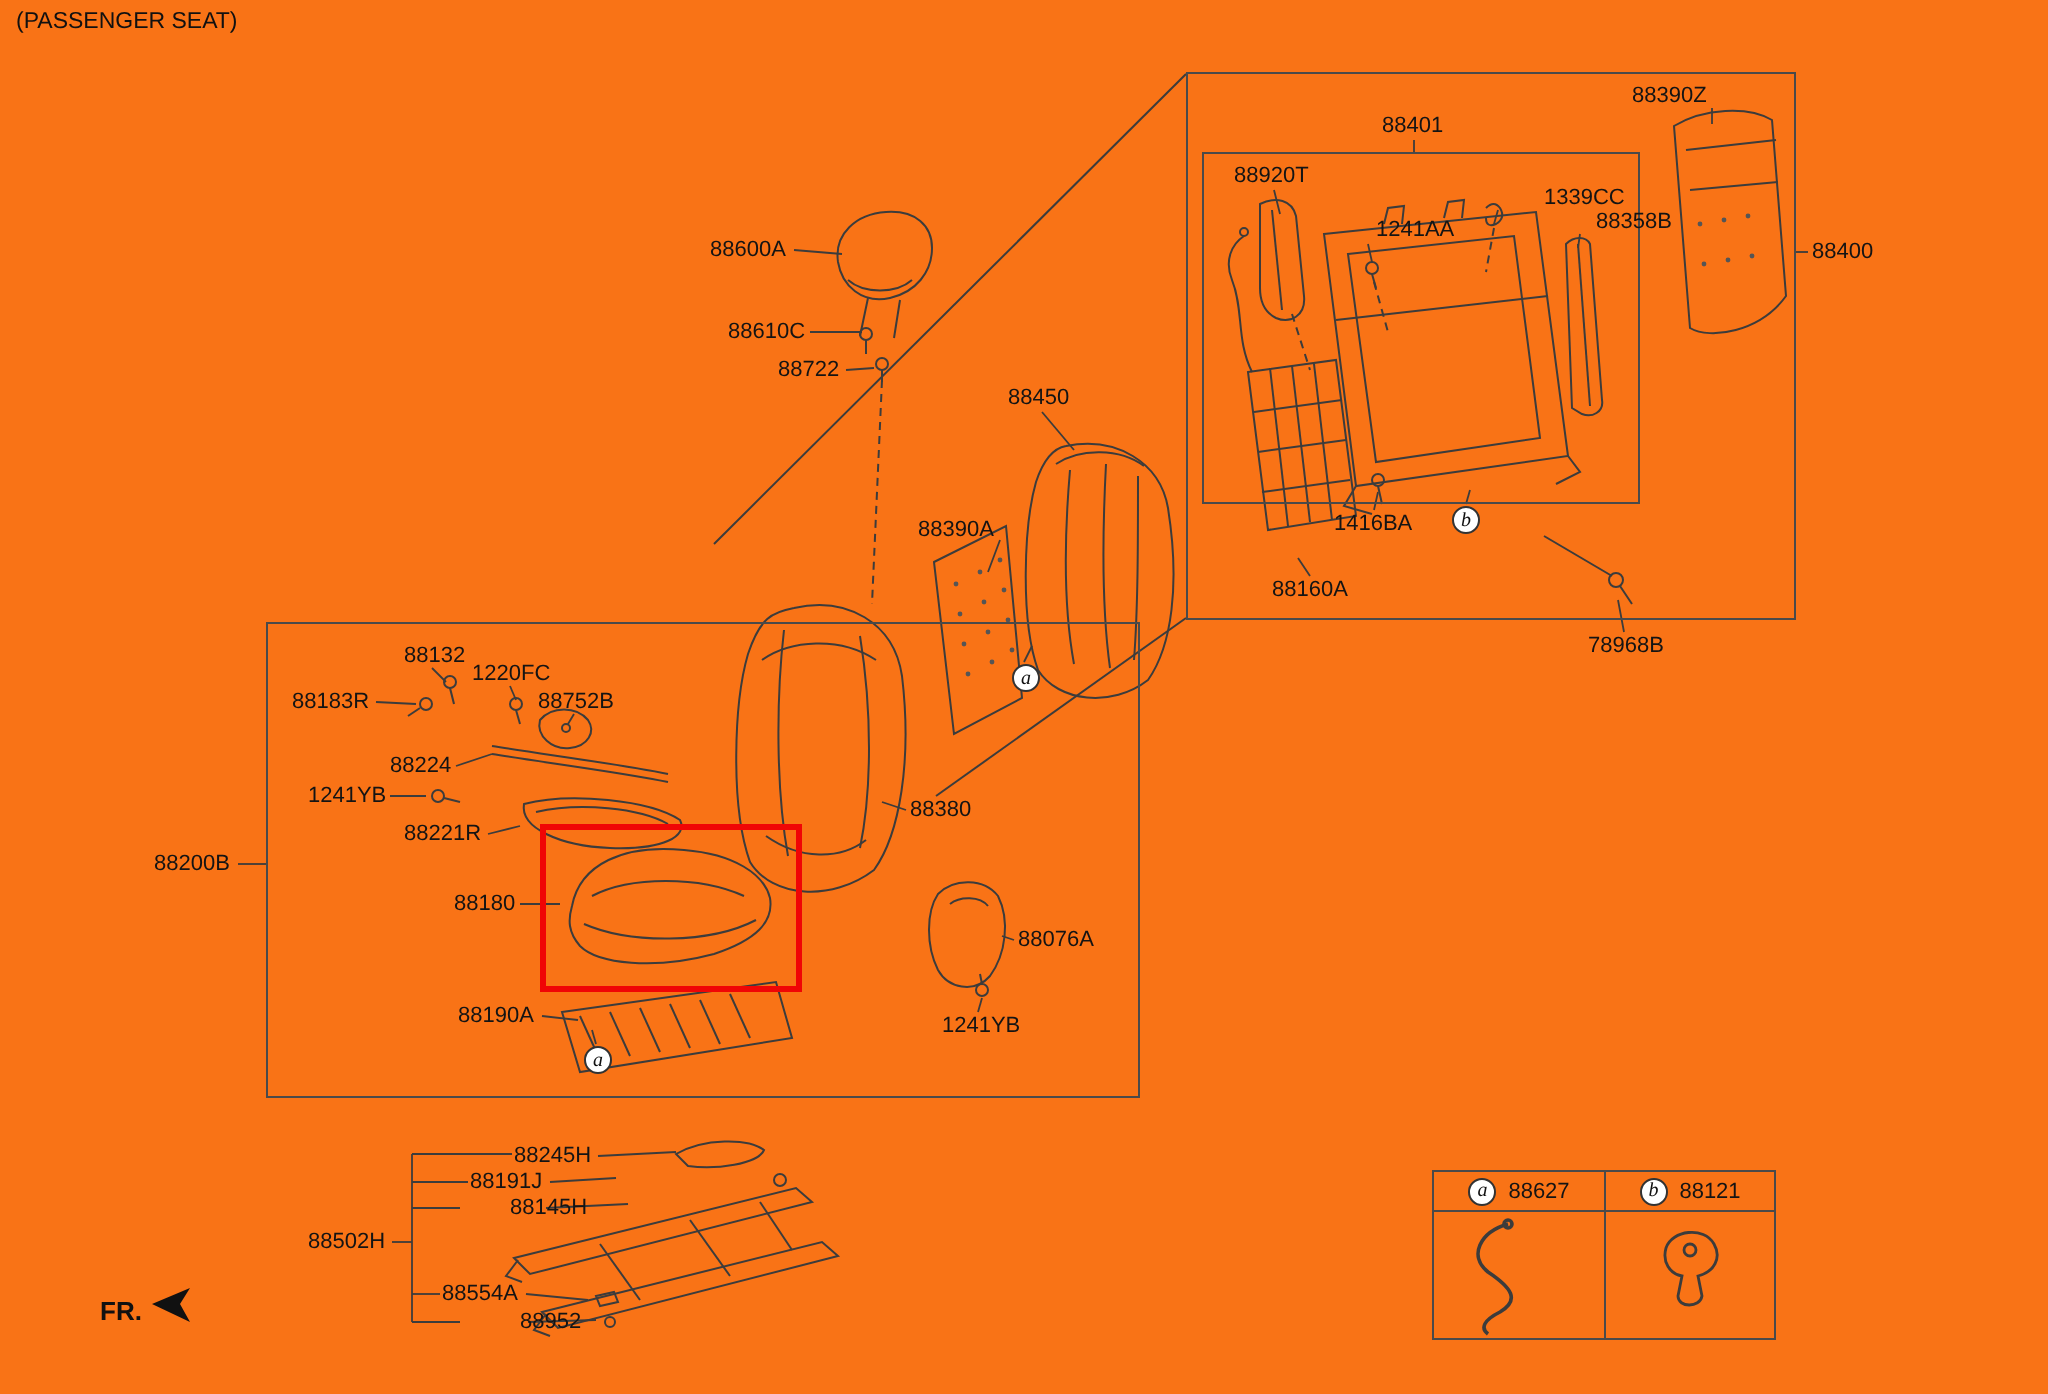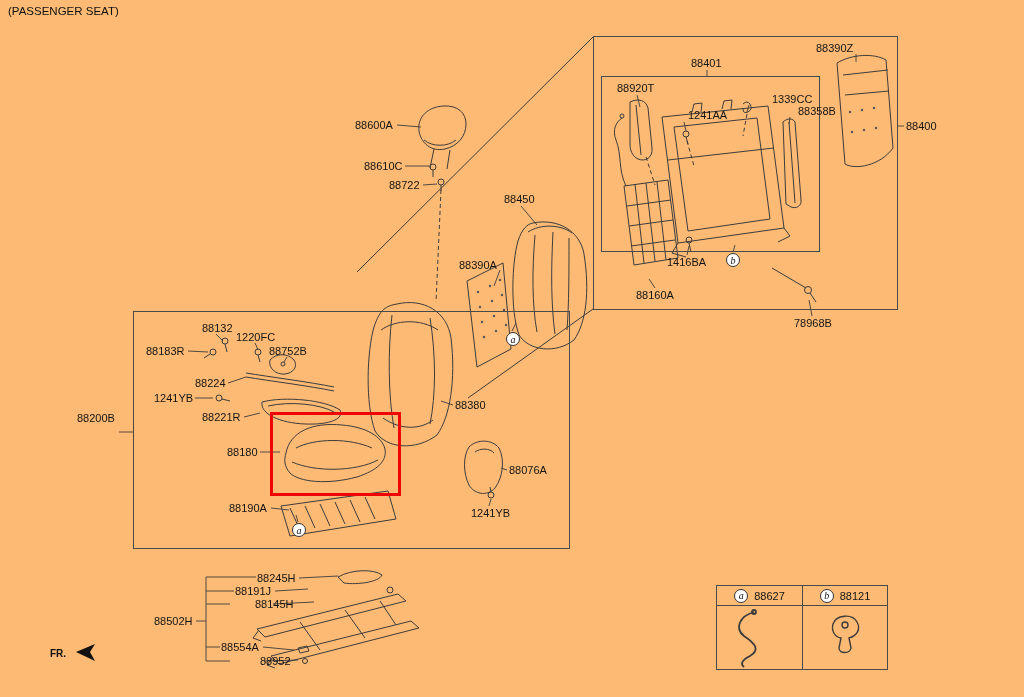--- a/index.html
+++ b/index.html
@@ -1,34 +1,34 @@
 <!DOCTYPE html>
 <html><head>
 <meta charset="utf-8">
 <style>
   * { margin:0; padding:0; box-sizing:border-box; }
   html,body { background:#ffffff; font-family:"Liberation Sans", sans-serif; }
-  .canvas { position:relative; width:1024px; height:697px; background:#fdba74; overflow:hidden; }
+  .canvas { position:relative; width:1024px; height:697px; background:#f97316; overflow:hidden; }
   .art { position:absolute; left:0; top:0; z-index:1; }
   .lbl { position:absolute; font-size:11px; line-height:13px; color:#141414; white-space:nowrap; z-index:3; }
   .box { position:absolute; border:1px solid #4a4a4a; z-index:2; background:transparent; }
   .red-box { position:absolute; border:3px solid #f00505; z-index:4; background:transparent; }
   .marker { width:14px; height:14px; border:1px solid #333; border-radius:50%;
             display:flex; align-items:center; justify-content:center;
             font-family:"Liberation Serif", serif; font-style:italic; font-size:10px;
             color:#111; background:#fff; }
   .marker.abs { position:absolute; z-index:3; }
   .legend { position:absolute; left:716px; top:585px; width:172px; height:85px;
             border:1px solid #4a4a4a; display:grid;
             grid-template-columns:86px 1fr; grid-template-rows:20px 1fr; z-index:2; }
   .legend-cell { display:flex; align-items:center; justify-content:center; gap:6px; font-size:11px; color:#141414; }
   .lc-br { border-right:1px solid #4a4a4a; }
   .lc-bb { border-bottom:1px solid #4a4a4a; }
   .title { position:absolute; left:8px; top:5px; font-size:11.5px; color:#111; z-index:3; }
-  .fr { position:absolute; left:50px; top:648px; font-size:10px; font-weight:bold; color:#111; z-index:3; }
+  .fr { position:absolute; left:50px; top:648px; font-size:13px; font-weight:bold; color:#111; z-index:3; }
 </style>
 </head>
 <body>
 
 <div class="canvas">
 
   <svg class="art" width="1024" height="697" viewBox="0 0 1024 697">
     <g stroke="#3c3c3c" stroke-width="1" fill="none">
 
       <g>
@@ -292,21 +292,21 @@
   <span class="lbl" style="left:667px; top:256px;">1416BA</span>
   <span class="lbl" style="left:636px; top:289px;">88160A</span>
   <span class="lbl" style="left:794px; top:317px;">78968B</span>
   <span class="lbl" style="left:202px; top:322px;">88132</span>
   <span class="lbl" style="left:236px; top:331px;">1220FC</span>
   <span class="lbl" style="left:146px; top:345px;">88183R</span>
   <span class="lbl" style="left:269px; top:345px;">88752B</span>
   <span class="lbl" style="left:195px; top:377px;">88224</span>
   <span class="lbl" style="left:154px; top:392px;">1241YB</span>
   <span class="lbl" style="left:202px; top:411px;">88221R</span>
-  <span class="lbl" style="left:77px; top:412px;">88200B</span>
+  <span class="lbl" style="left:77px; top:426px;">88200B</span>
   <span class="lbl" style="left:227px; top:446px;">88180</span>
   <span class="lbl" style="left:455px; top:399px;">88380</span>
   <span class="lbl" style="left:229px; top:502px;">88190A</span>
   <span class="lbl" style="left:509px; top:464px;">88076A</span>
   <span class="lbl" style="left:471px; top:507px;">1241YB</span>
   <span class="lbl" style="left:257px; top:572px;">88245H</span>
   <span class="lbl" style="left:235px; top:585px;">88191J</span>
   <span class="lbl" style="left:231px; top:598px;padding-left:24px;">88145H</span>
   <span class="lbl" style="left:154px; top:615px;">88502H</span>
   <span class="lbl" style="left:221px; top:641px;">88554A</span>

